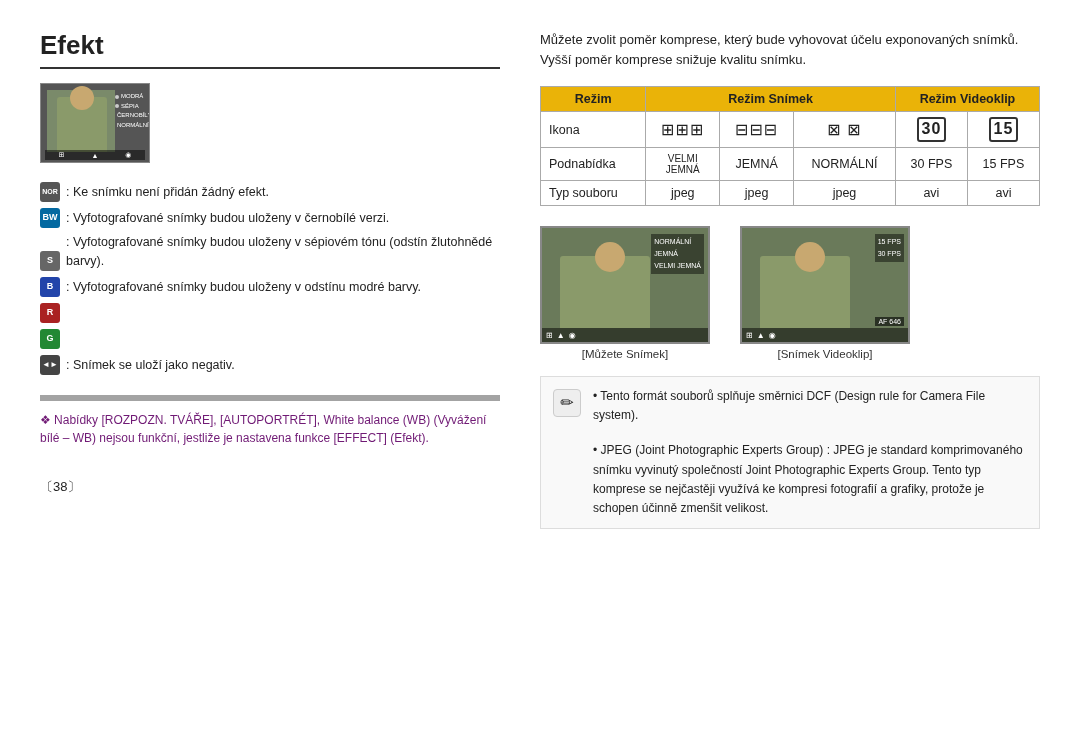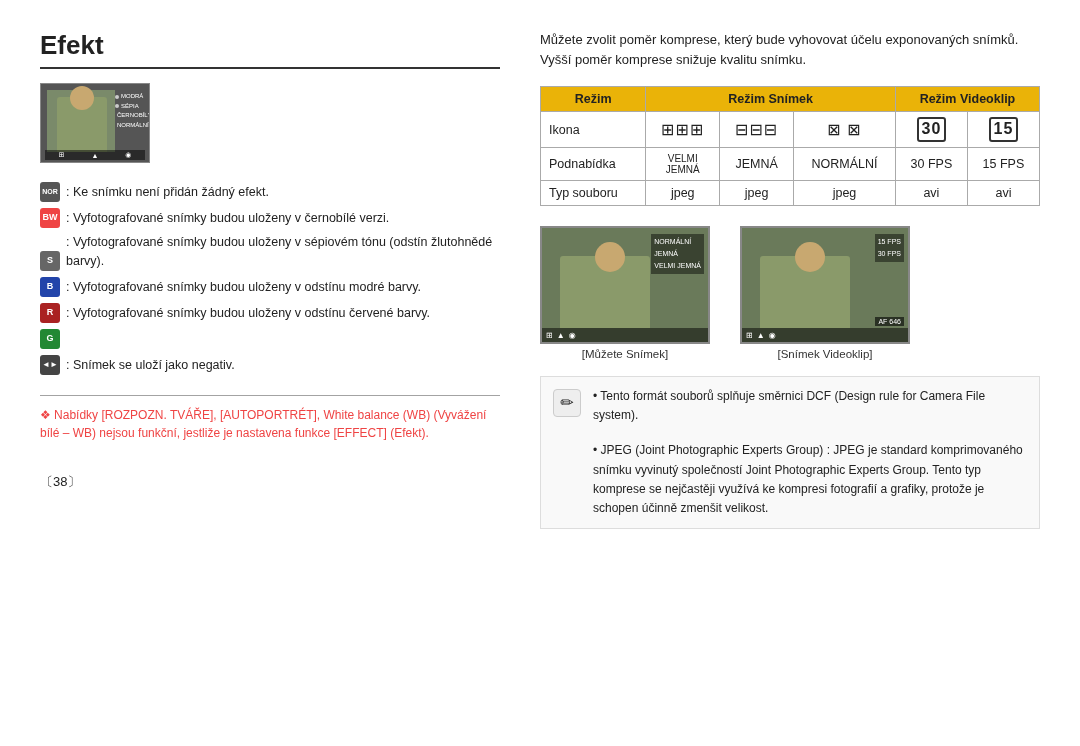--- a/index.html
+++ b/index.html
@@ -96,33 +96,33 @@
       height: 20px;
       border-radius: 3px;
       font-size: 9px;
       font-weight: bold;
       color: #fff;
       flex-shrink: 0;
       margin-right: 6px;
       margin-top: 1px;
     }
     .badge-nor { background: #555; font-size: 7px; }
-    .badge-bw  { background: #ef4444; color:#fff; }
+    .badge-bw  { background: #0369a1; color:#fff; }
     .badge-s   { background: #666; }
     .badge-b   { background: #2244aa; }
     .badge-r   { background: #aa2222; }
     .badge-g   { background: #228833; }
     .badge-neg { background: #444; }
     .note-block {
       margin-top: 20px;
-      border-top: 1px solid #a3a3a3;
+      border-top: 6px solid #a3a3a3;
       padding-top: 10px;
       font-size: 12px;
       line-height: 1.55;
-      color: #ef4444;
+      color: #701a75;
     }
     .page-num {
       margin-top: 30px;
       font-size: 13px;
     }
     
     .right-intro {
       font-size: 13px;
       line-height: 1.55;
       margin-bottom: 16px;
@@ -284,21 +284,20 @@
       <div class="effect-item">
         <span class="badge badge-s">S</span>
         <span>: Vyfotografované snímky budou uloženy v sépiovém tónu (odstín žlutohnědé barvy).</span>
       </div>
       <div class="effect-item">
         <span class="badge badge-b">B</span>
         <span>: Vyfotografované snímky budou uloženy v odstínu modré barvy.</span>
       </div>
       <div class="effect-item">
         <span class="badge badge-r">R</span>
-        <span>: Vyfotografované snímky budou uloženy v odstínu červené barvy.</span>
       </div>
       <div class="effect-item">
         <span class="badge badge-g">G</span>
       </div>
       <div class="effect-item">
         <span class="badge badge-neg" style="font-size:8px;">◄►</span>
         <span>: Snímek se uloží jako negativ.</span>
       </div>
     </div>
 

